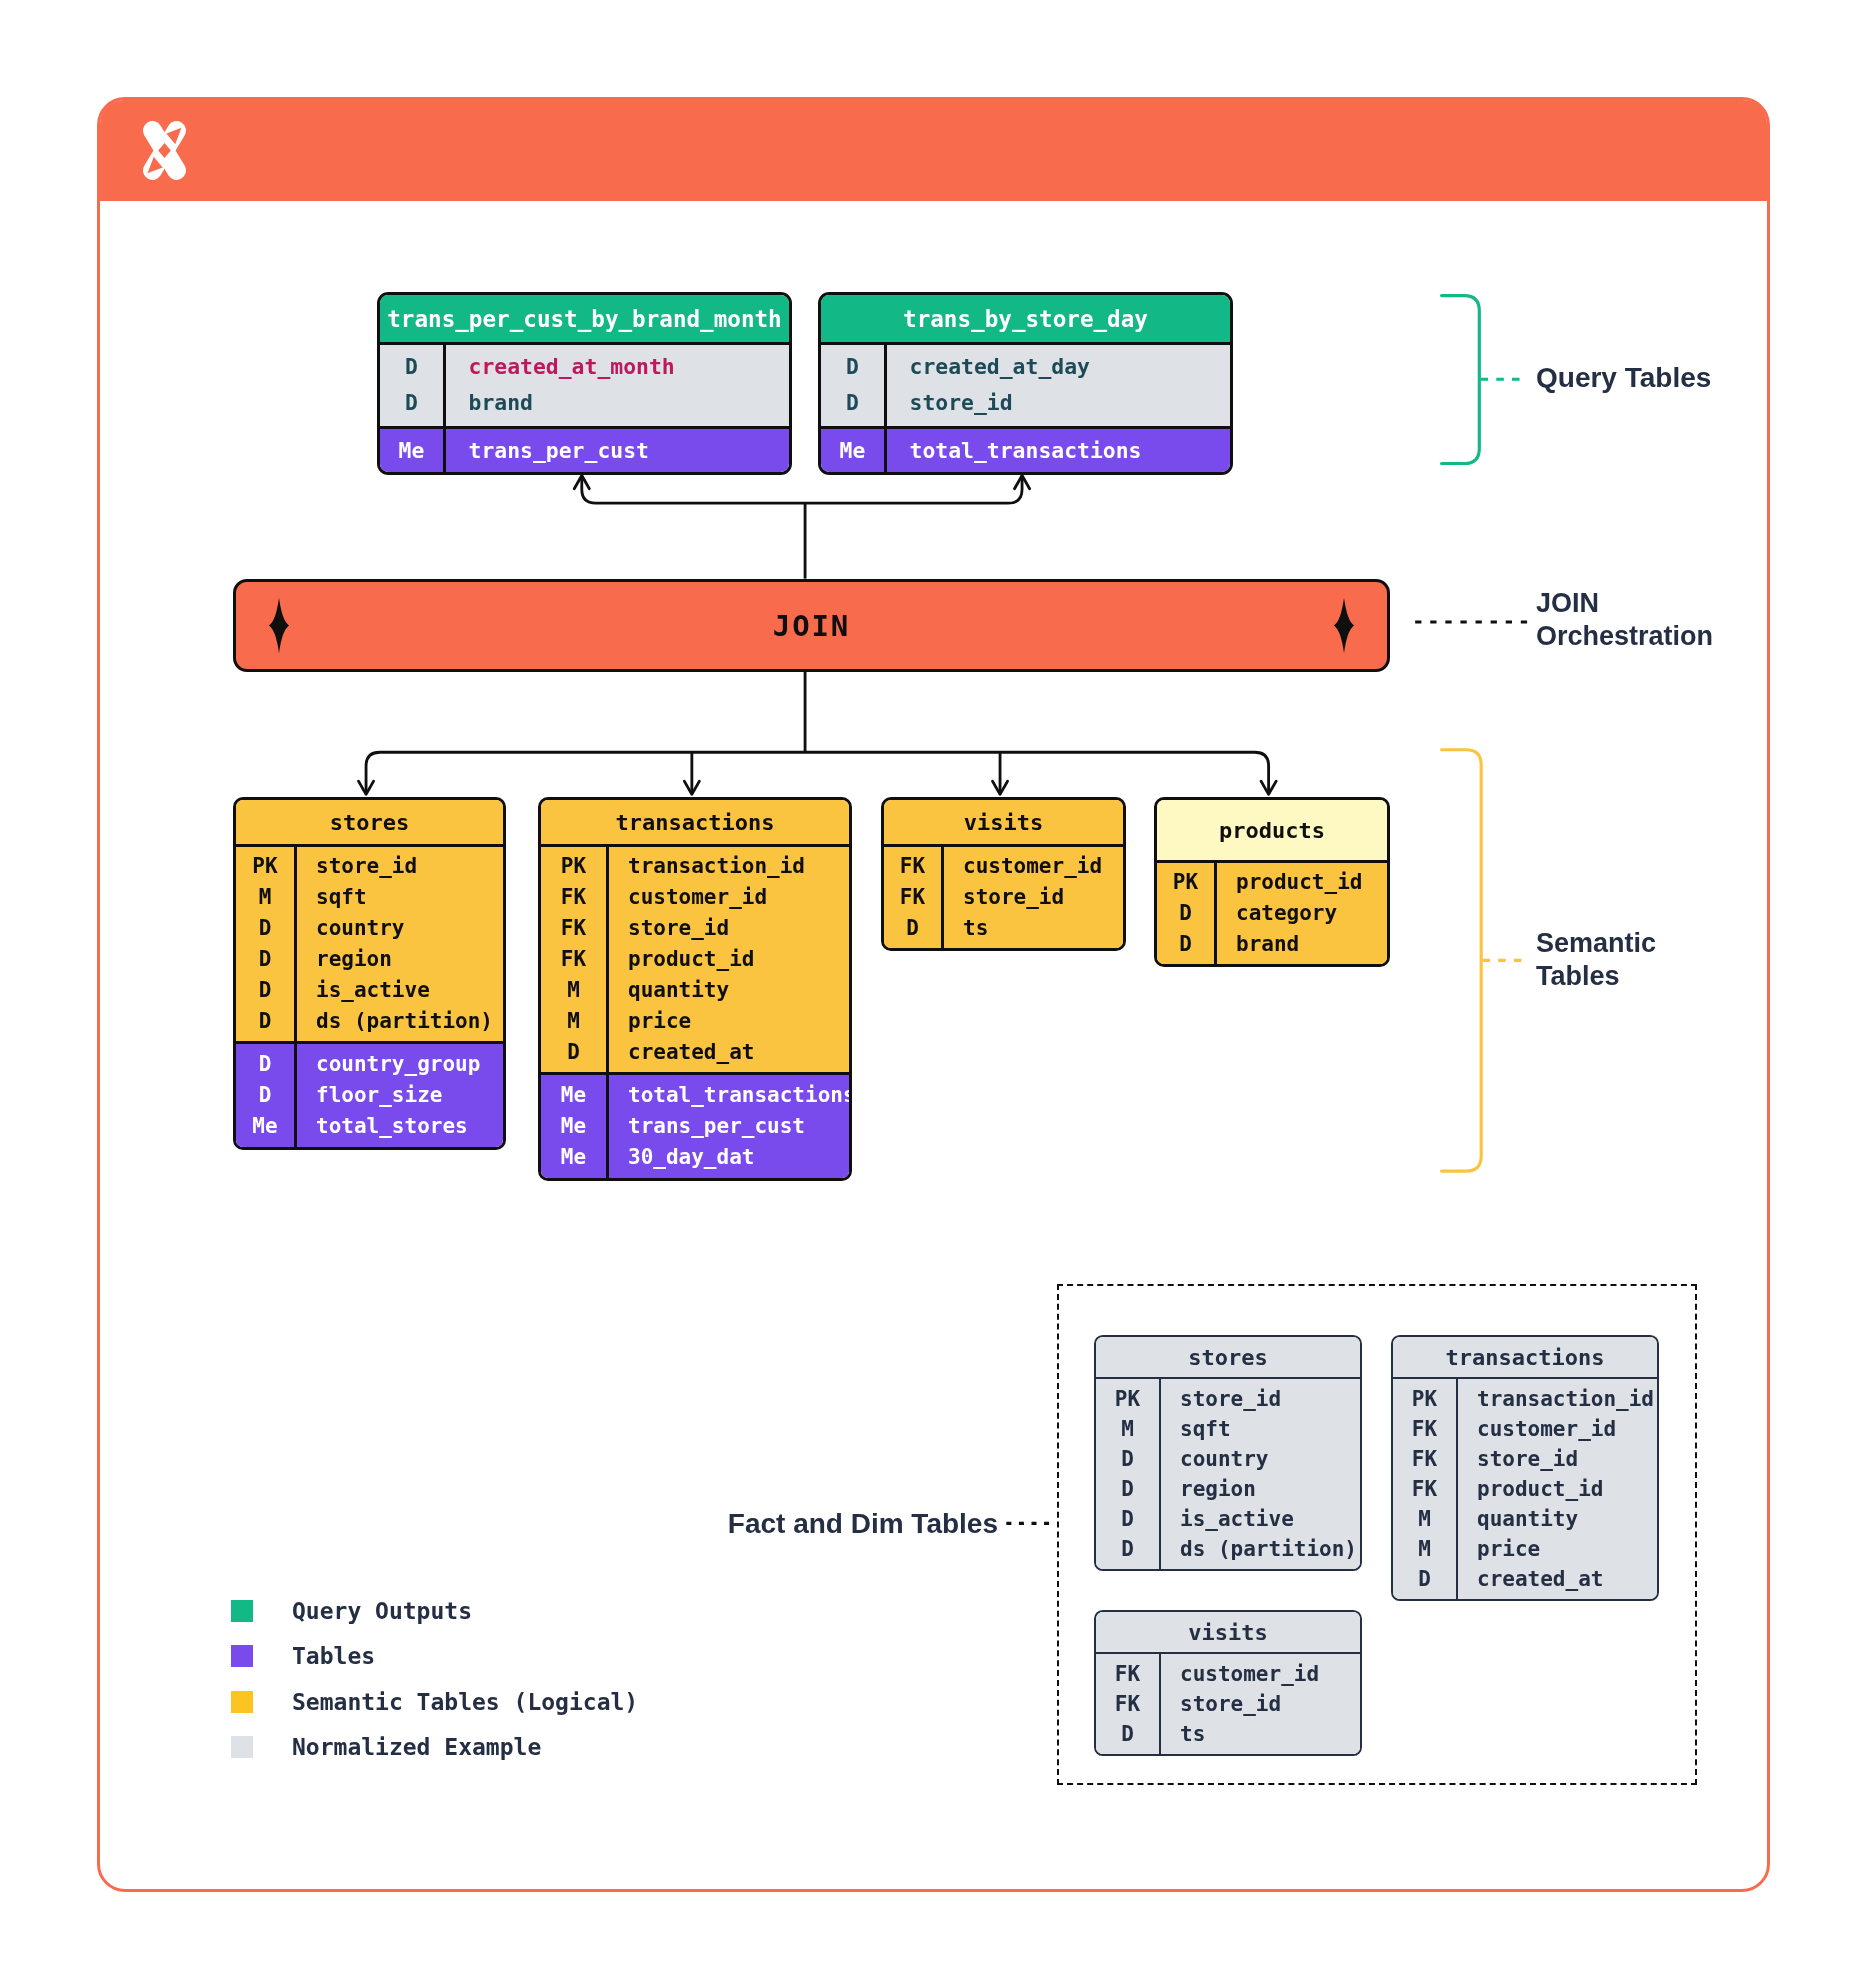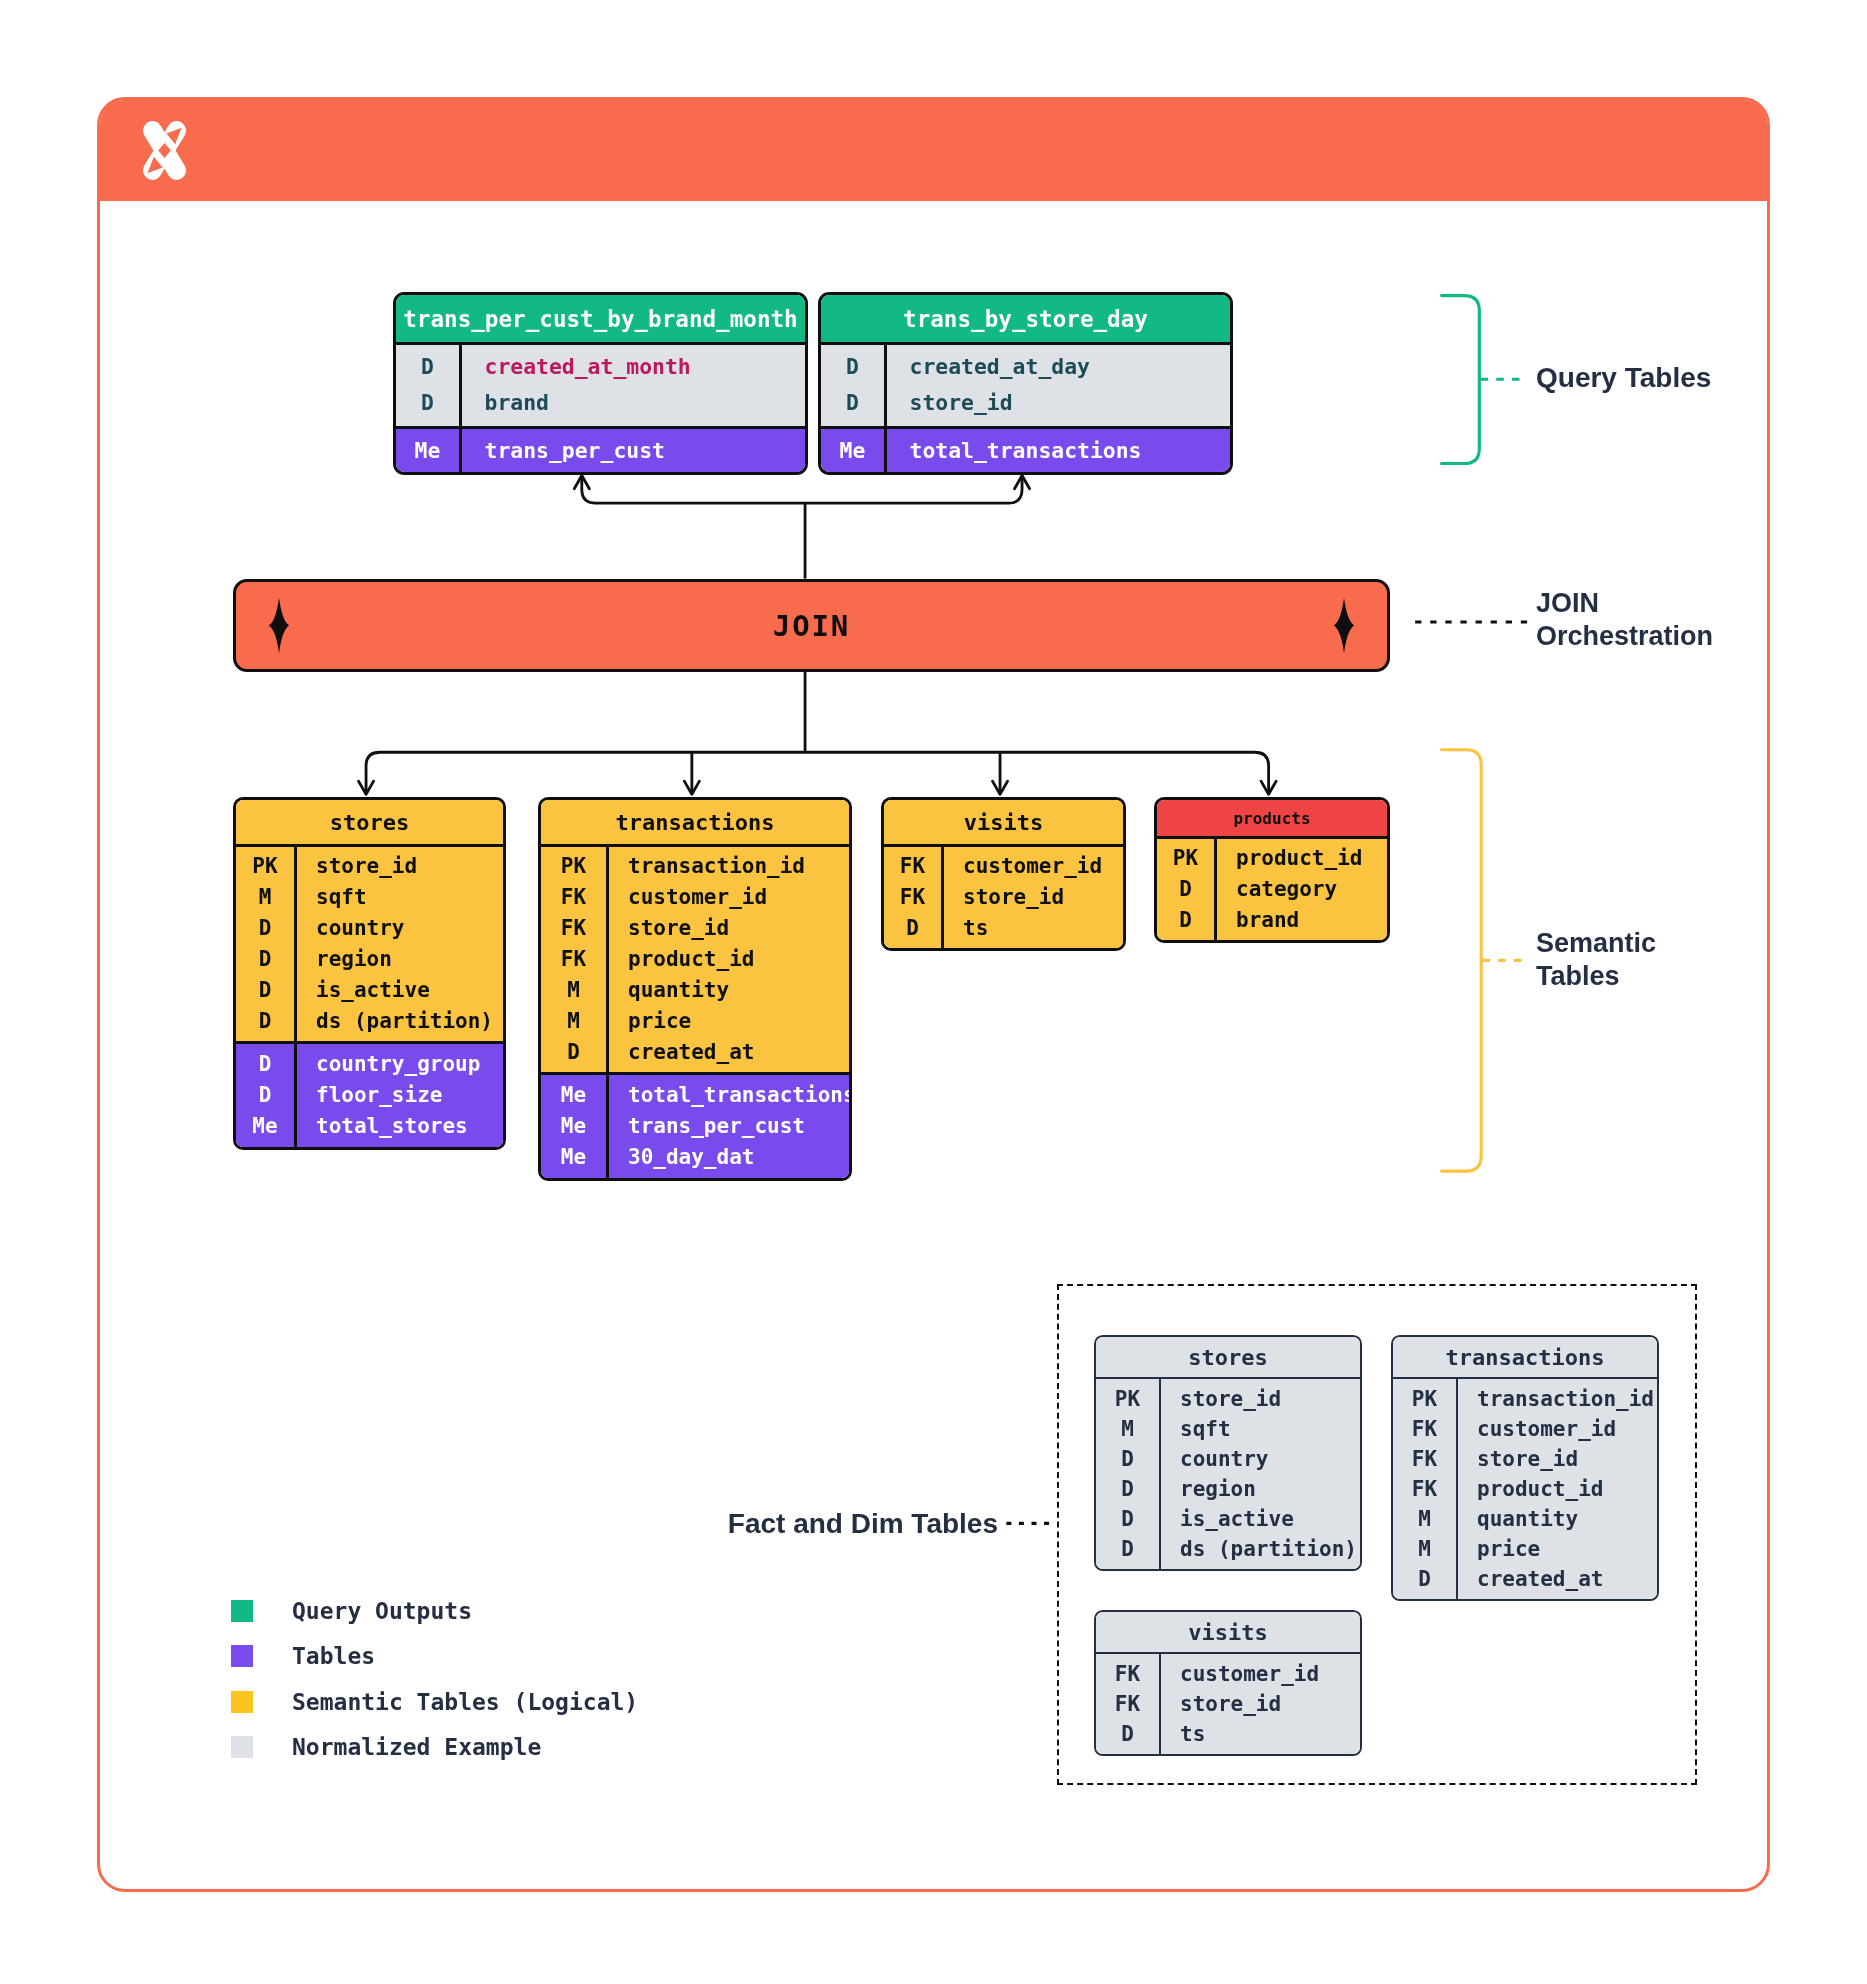--- a/index.html
+++ b/index.html
@@ -107,21 +107,21 @@
     </svg>
     <span id="join-label">JOIN</span>
     <svg class="join-diamond" id="join-diamond-right" viewBox="0 0 60 138">
       <path d="M30 25 Q35 62 46 69 Q35 76 30 113 Q25 76 14 69 Q25 62 30 25" fill="#0F0F0F"></path>
     </svg>
   </div>
 
   <div id="fact-dim-box"></div>
 
   <div id="tables">
-      <div class="dia-table" style="left: 393px; top: 292px; width: 409px; border-width: 3.1px; border-color: rgb(15, 15, 15); border-radius: 11.3px;">
+      <div class="dia-table" style="left: 377px; top: 292px; width: 409px; border-width: 3.1px; border-color: rgb(15, 15, 15); border-radius: 11.3px;">
         <div class="dia-head" style="height: 47px; background: rgb(18, 184, 134); color: rgb(255, 255, 255); font-size: 22.6px;">trans_per_cust_by_brand_month</div>
         <div class="dia-sec" style="background: rgb(222, 226, 230); border-top: 3.1px solid rgb(15, 15, 15);">
           <div class="dia-tags" style="width: 63px; border-right: 3.1px solid rgb(15, 15, 15); padding: 4.4px 0px;">
             <div class="dia-cell" style="height: 36px; line-height: 36px; font-size: 21.4px; color: rgb(29, 74, 87);">D</div>
             <div class="dia-cell" style="height: 36px; line-height: 36px; font-size: 21.4px; color: rgb(29, 74, 87);">D</div>
           </div>
           <div class="dia-names" style="padding: 4.4px 0px 4.4px 22.6px;">
             <div class="dia-cell" style="height: 36px; line-height: 36px; font-size: 21.4px; color: #be185d;">created_at_month</div>
             <div class="dia-cell" style="height: 36px; line-height: 36px; font-size: 21.4px; color: rgb(29, 74, 87);">brand</div>
           </div>
@@ -233,21 +233,21 @@
             <div class="dia-cell" style="height: 31px; line-height: 31px; font-size: 21px; color: rgb(15, 15, 15);">D</div>
           </div>
           <div class="dia-names" style="padding: 3.8px 0px 3.8px 19px;">
             <div class="dia-cell" style="height: 31px; line-height: 31px; font-size: 21px; color: rgb(15, 15, 15);">customer_id</div>
             <div class="dia-cell" style="height: 31px; line-height: 31px; font-size: 21px; color: rgb(15, 15, 15);">store_id</div>
             <div class="dia-cell" style="height: 31px; line-height: 31px; font-size: 21px; color: rgb(15, 15, 15);">ts</div>
           </div>
         </div>
       </div>
       <div class="dia-table" style="left: 1154px; top: 797px; width: 230px; border-width: 3.1px; border-color: rgb(15, 15, 15); border-radius: 10px;">
-        <div class="dia-head" style="height: 36px; background: #ef4444; color: rgb(15, 15, 15); font-size: 16px;">products</div>
+        <div class="dia-head" style="height: 60px; background: #fef9c3; color: rgb(15, 15, 15); font-size: 22px;">products</div>
         <div class="dia-sec" style="background: rgb(251, 196, 64); border-top: 3.1px solid rgb(15, 15, 15);">
           <div class="dia-tags" style="width: 57px; border-right: 3.1px solid rgb(15, 15, 15); padding: 3.8px 0px;">
             <div class="dia-cell" style="height: 31px; line-height: 31px; font-size: 21px; color: rgb(15, 15, 15);">PK</div>
             <div class="dia-cell" style="height: 31px; line-height: 31px; font-size: 21px; color: rgb(15, 15, 15);">D</div>
             <div class="dia-cell" style="height: 31px; line-height: 31px; font-size: 21px; color: rgb(15, 15, 15);">D</div>
           </div>
           <div class="dia-names" style="padding: 3.8px 0px 3.8px 19px;">
             <div class="dia-cell" style="height: 31px; line-height: 31px; font-size: 21px; color: rgb(15, 15, 15);">product_id</div>
             <div class="dia-cell" style="height: 31px; line-height: 31px; font-size: 21px; color: rgb(15, 15, 15);">category</div>
             <div class="dia-cell" style="height: 31px; line-height: 31px; font-size: 21px; color: rgb(15, 15, 15);">brand</div>

